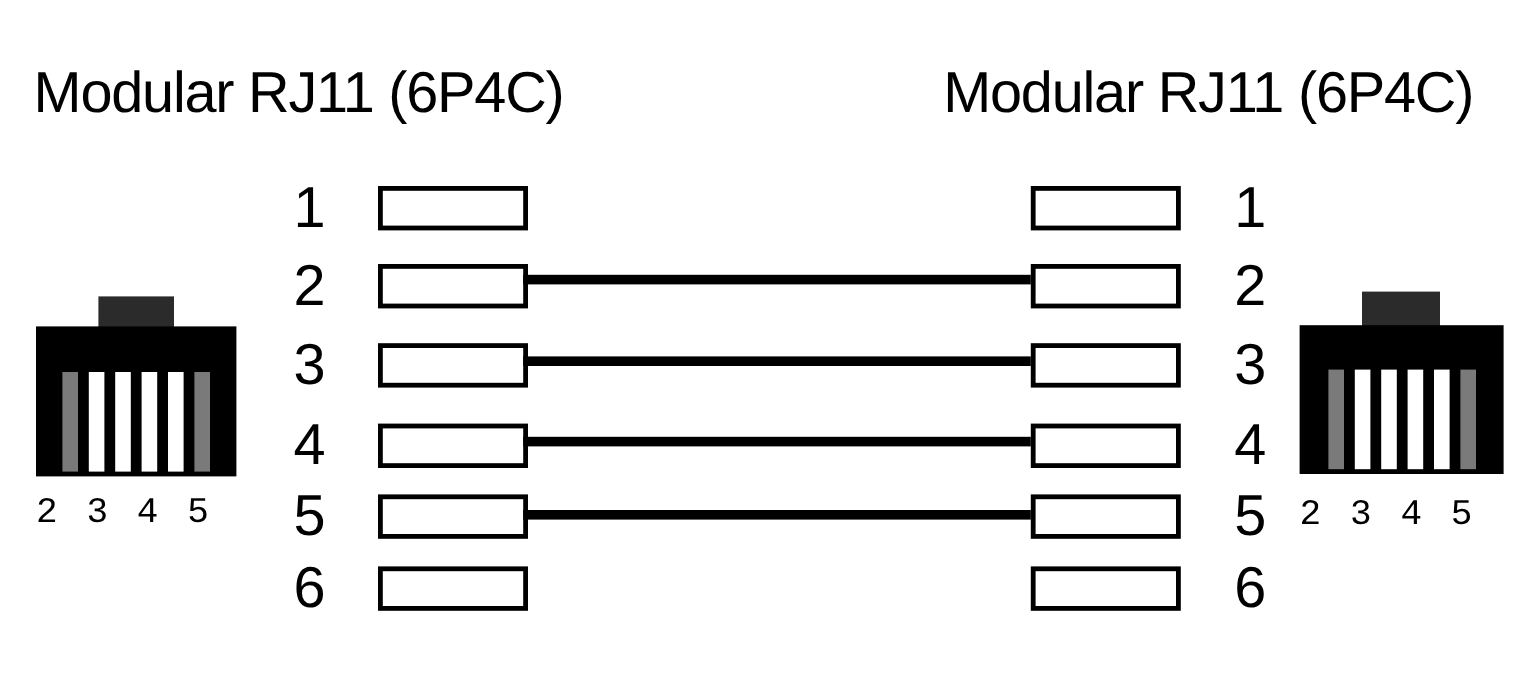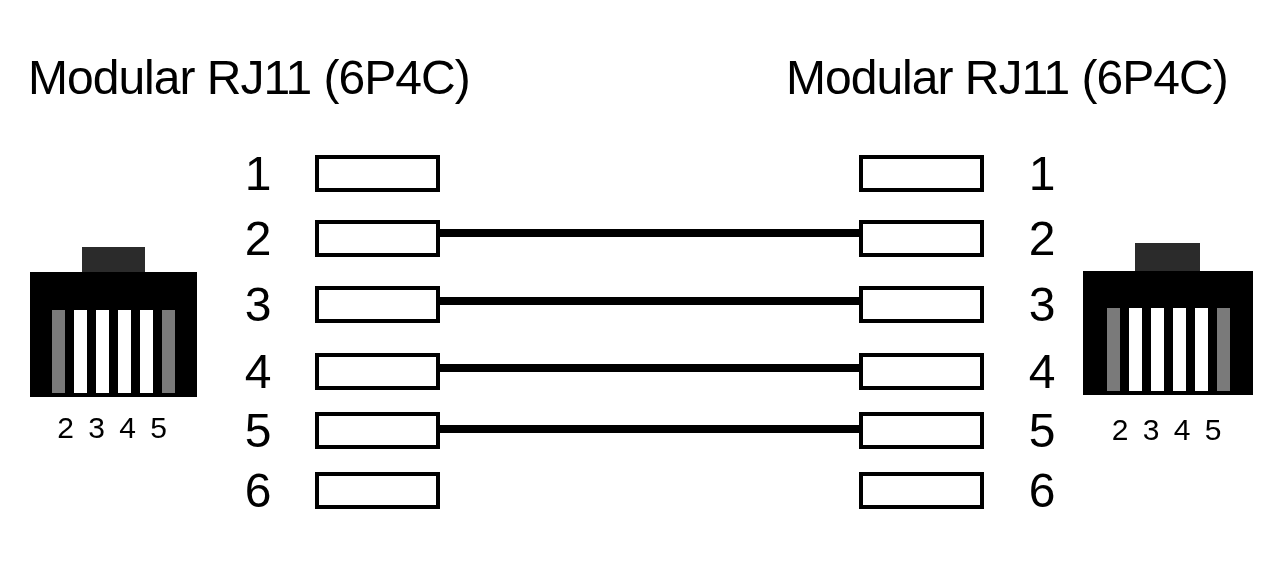--- a/index.html
+++ b/index.html
@@ -109,25 +109,26 @@
   .slot.s6 { left: 132px; }
   .plug.right .slot.s1 { left: 24px; }
   .plug.right .slot.s2 { left: 46px; }
   .plug.right .slot.s3 { left: 68px; }
   .plug.right .slot.s4 { left: 90px; }
   .plug.right .slot.s5 { left: 112px; }
   .plug.right .slot.s6 { left: 134px; }
 
   .plug-label {
     position: absolute;
-    text-align: center;
+    text-align: left;
     font-size: 30px;
     line-height: 36px;
     letter-spacing: 3px;
     white-space: nowrap;
+    font-family: Liberation Mono, monospace;
   }
   .plug-label.left  { left: 30px;  top: 410px; width: 167px; }
   .plug-label.right { left: 1083px; top: 412px; width: 170px; }
 </style>
 </head>
 <body>
 
 <div class="canvas">
 
   <div class="title left">Modular RJ11 (6P4C)</div>

